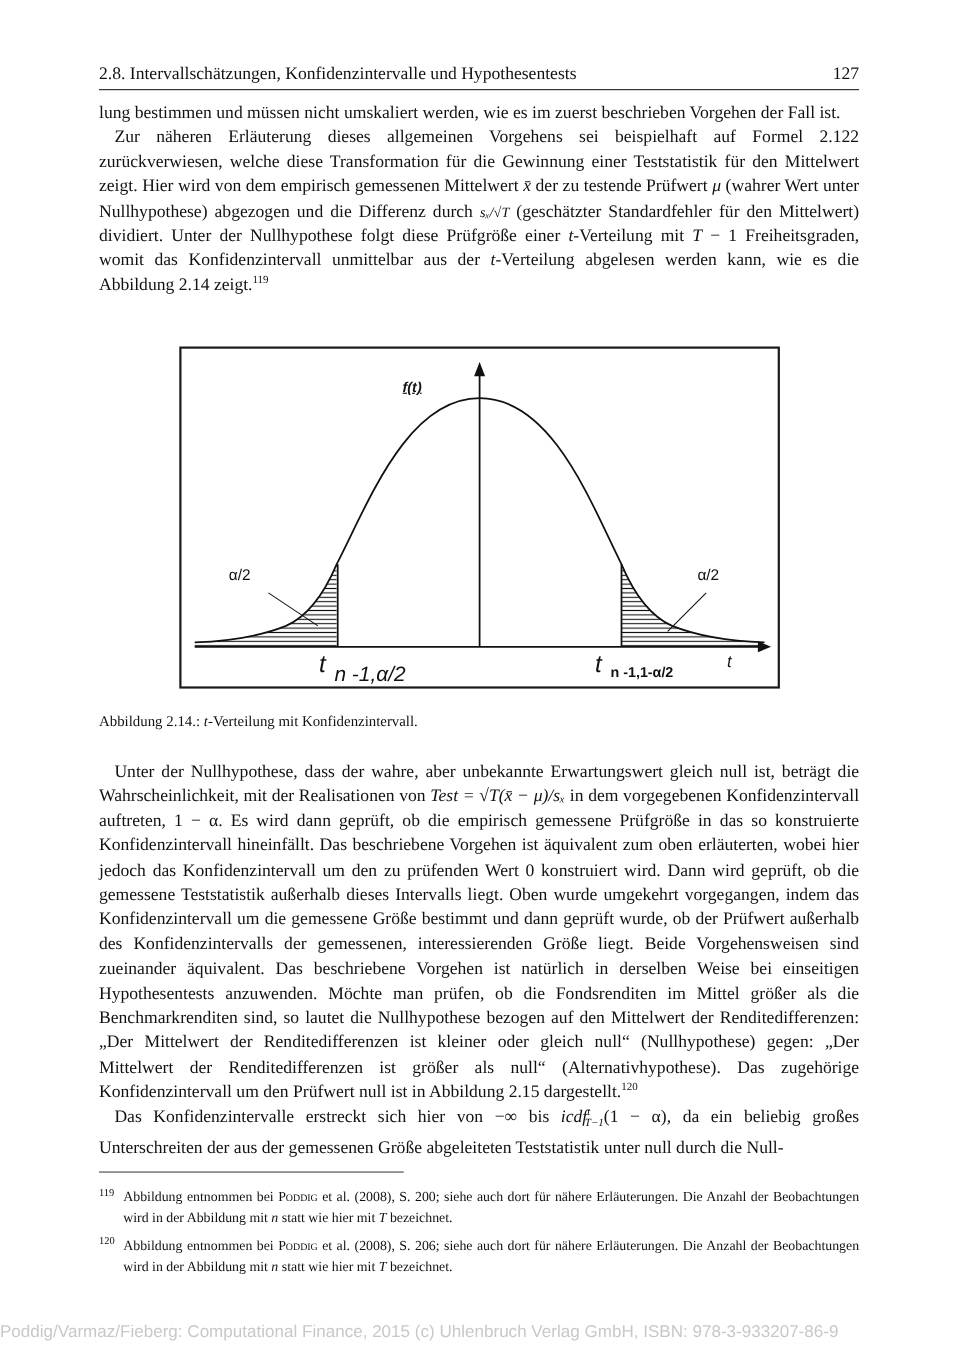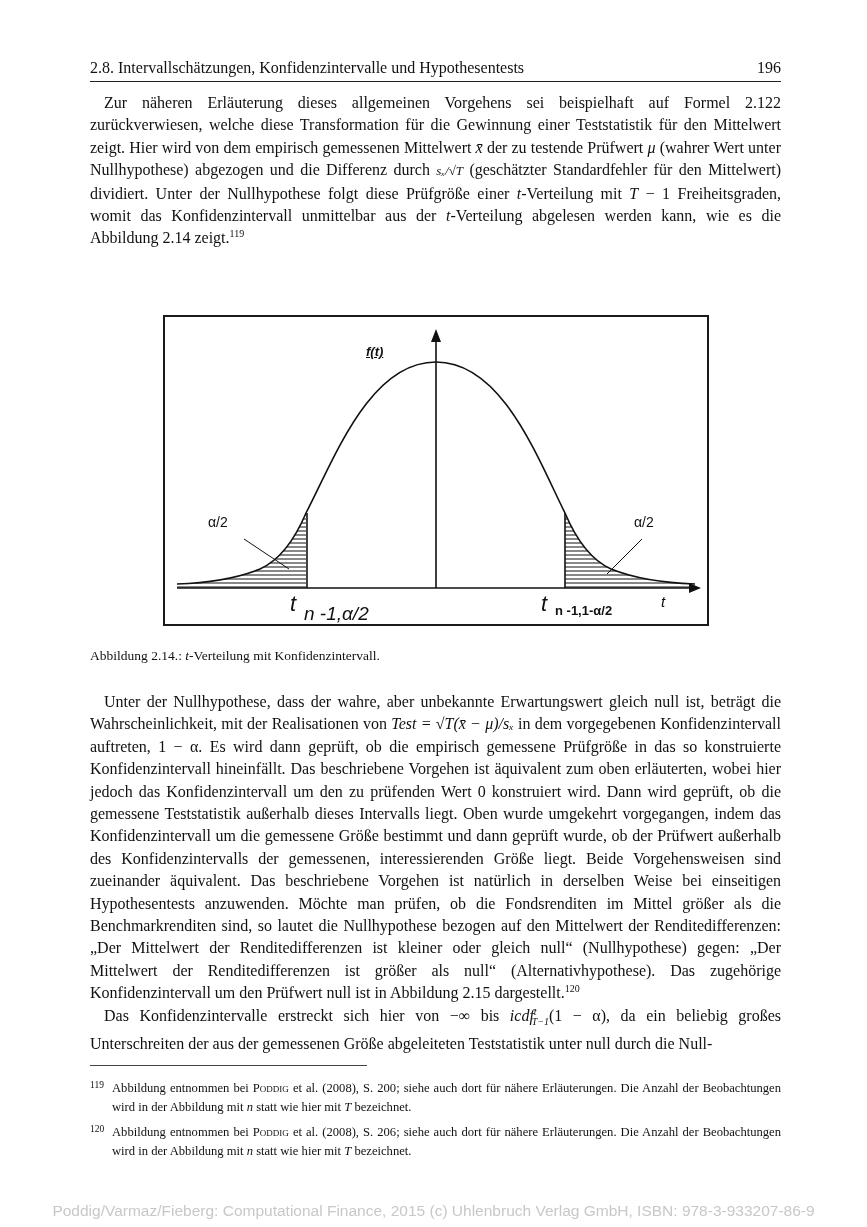--- a/index.html
+++ b/index.html
@@ -28,34 +28,35 @@
                      color:#111; white-space:nowrap; }
 
   .caption { position:absolute; left:90px; top:631px; font-size:13.5px; line-height:18px; }
 
   .fn-rule { position:absolute; left:90px; top:1049px; width:277px; height:1px; background:#444; }
   .footnotes { position:absolute; left:90px; width:691px; font-size:12.6px; line-height:18.5px; }
   .footnote { position:relative; padding-left:22px; text-align:justify; margin-bottom:7px; }
   .footnote .mark { position:absolute; left:0; top:-3px; font-size:9.5px; }
   .smallcaps { font-variant:small-caps; }
 
-  .watermark { position:absolute; left:0; top:1186px; width:867px; text-align:center;
+  .watermark { position:absolute; left:0; top:1186px; width:867px; 
                font-family:"Liberation Sans","DejaVu Sans",sans-serif; font-size:15.5px; color:#c8c8c8; }
 </style>
 </head>
 <body>
 
 <div class="page">
 
   <div class="running-head">
     <span class="sec">2.8.  Intervallschätzungen, Konfidenzintervalle und Hypothesentests</span>
-    <span class="pno">196</span>
+    <span class="pno">127</span>
   </div>
 
   <div class="body-text" style="top:76px;">
+    <p>lung bestimmen und müssen nicht umskaliert werden, wie es im zuerst beschrieben Vorgehen der Fall ist.</p>
     <p class="indent"><span>Zur näheren Erläuterung dieses allgemeinen Vorgehens sei beispielhaft auf Formel 2.122 zurückverwiesen, welche diese Transformation für die Gewinnung einer Teststatistik für den Mittelwert zeigt. Hier wird von dem empirisch gemessenen Mittelwert </span><span class="it">x̄</span><span> der zu testende Prüfwert </span><span class="it">μ</span><span> (wahrer Wert unter Nullhypothese) abgezogen und die Differenz durch </span><span class="it" style="font-size:13px;">sₓ/√T</span><span> (geschätzter Standardfehler für den Mittelwert) dividiert. Unter der Nullhypothese folgt diese Prüfgröße einer </span><span class="it">t</span><span>-Verteilung mit </span><span class="it">T</span><span> − 1 Freiheitsgraden, womit das Konfidenzintervall unmittelbar aus der </span><span class="it">t</span><span>-Verteilung abgelesen werden kann, wie es die Abbildung 2.14 zeigt.</span><sup>119</sup></p>
   </div>
 
   <div class="figure-box">
     <svg width="542" height="307" viewBox="0 0 542 307">
       <defs>
         <pattern id="hatch" width="6" height="4" patternUnits="userSpaceOnUse">
           <rect width="6" height="4" fill="#fff"></rect>
           <line x1="0" y1="2" x2="6" y2="2" stroke="#111" stroke-width="1"></line>
         </pattern>

